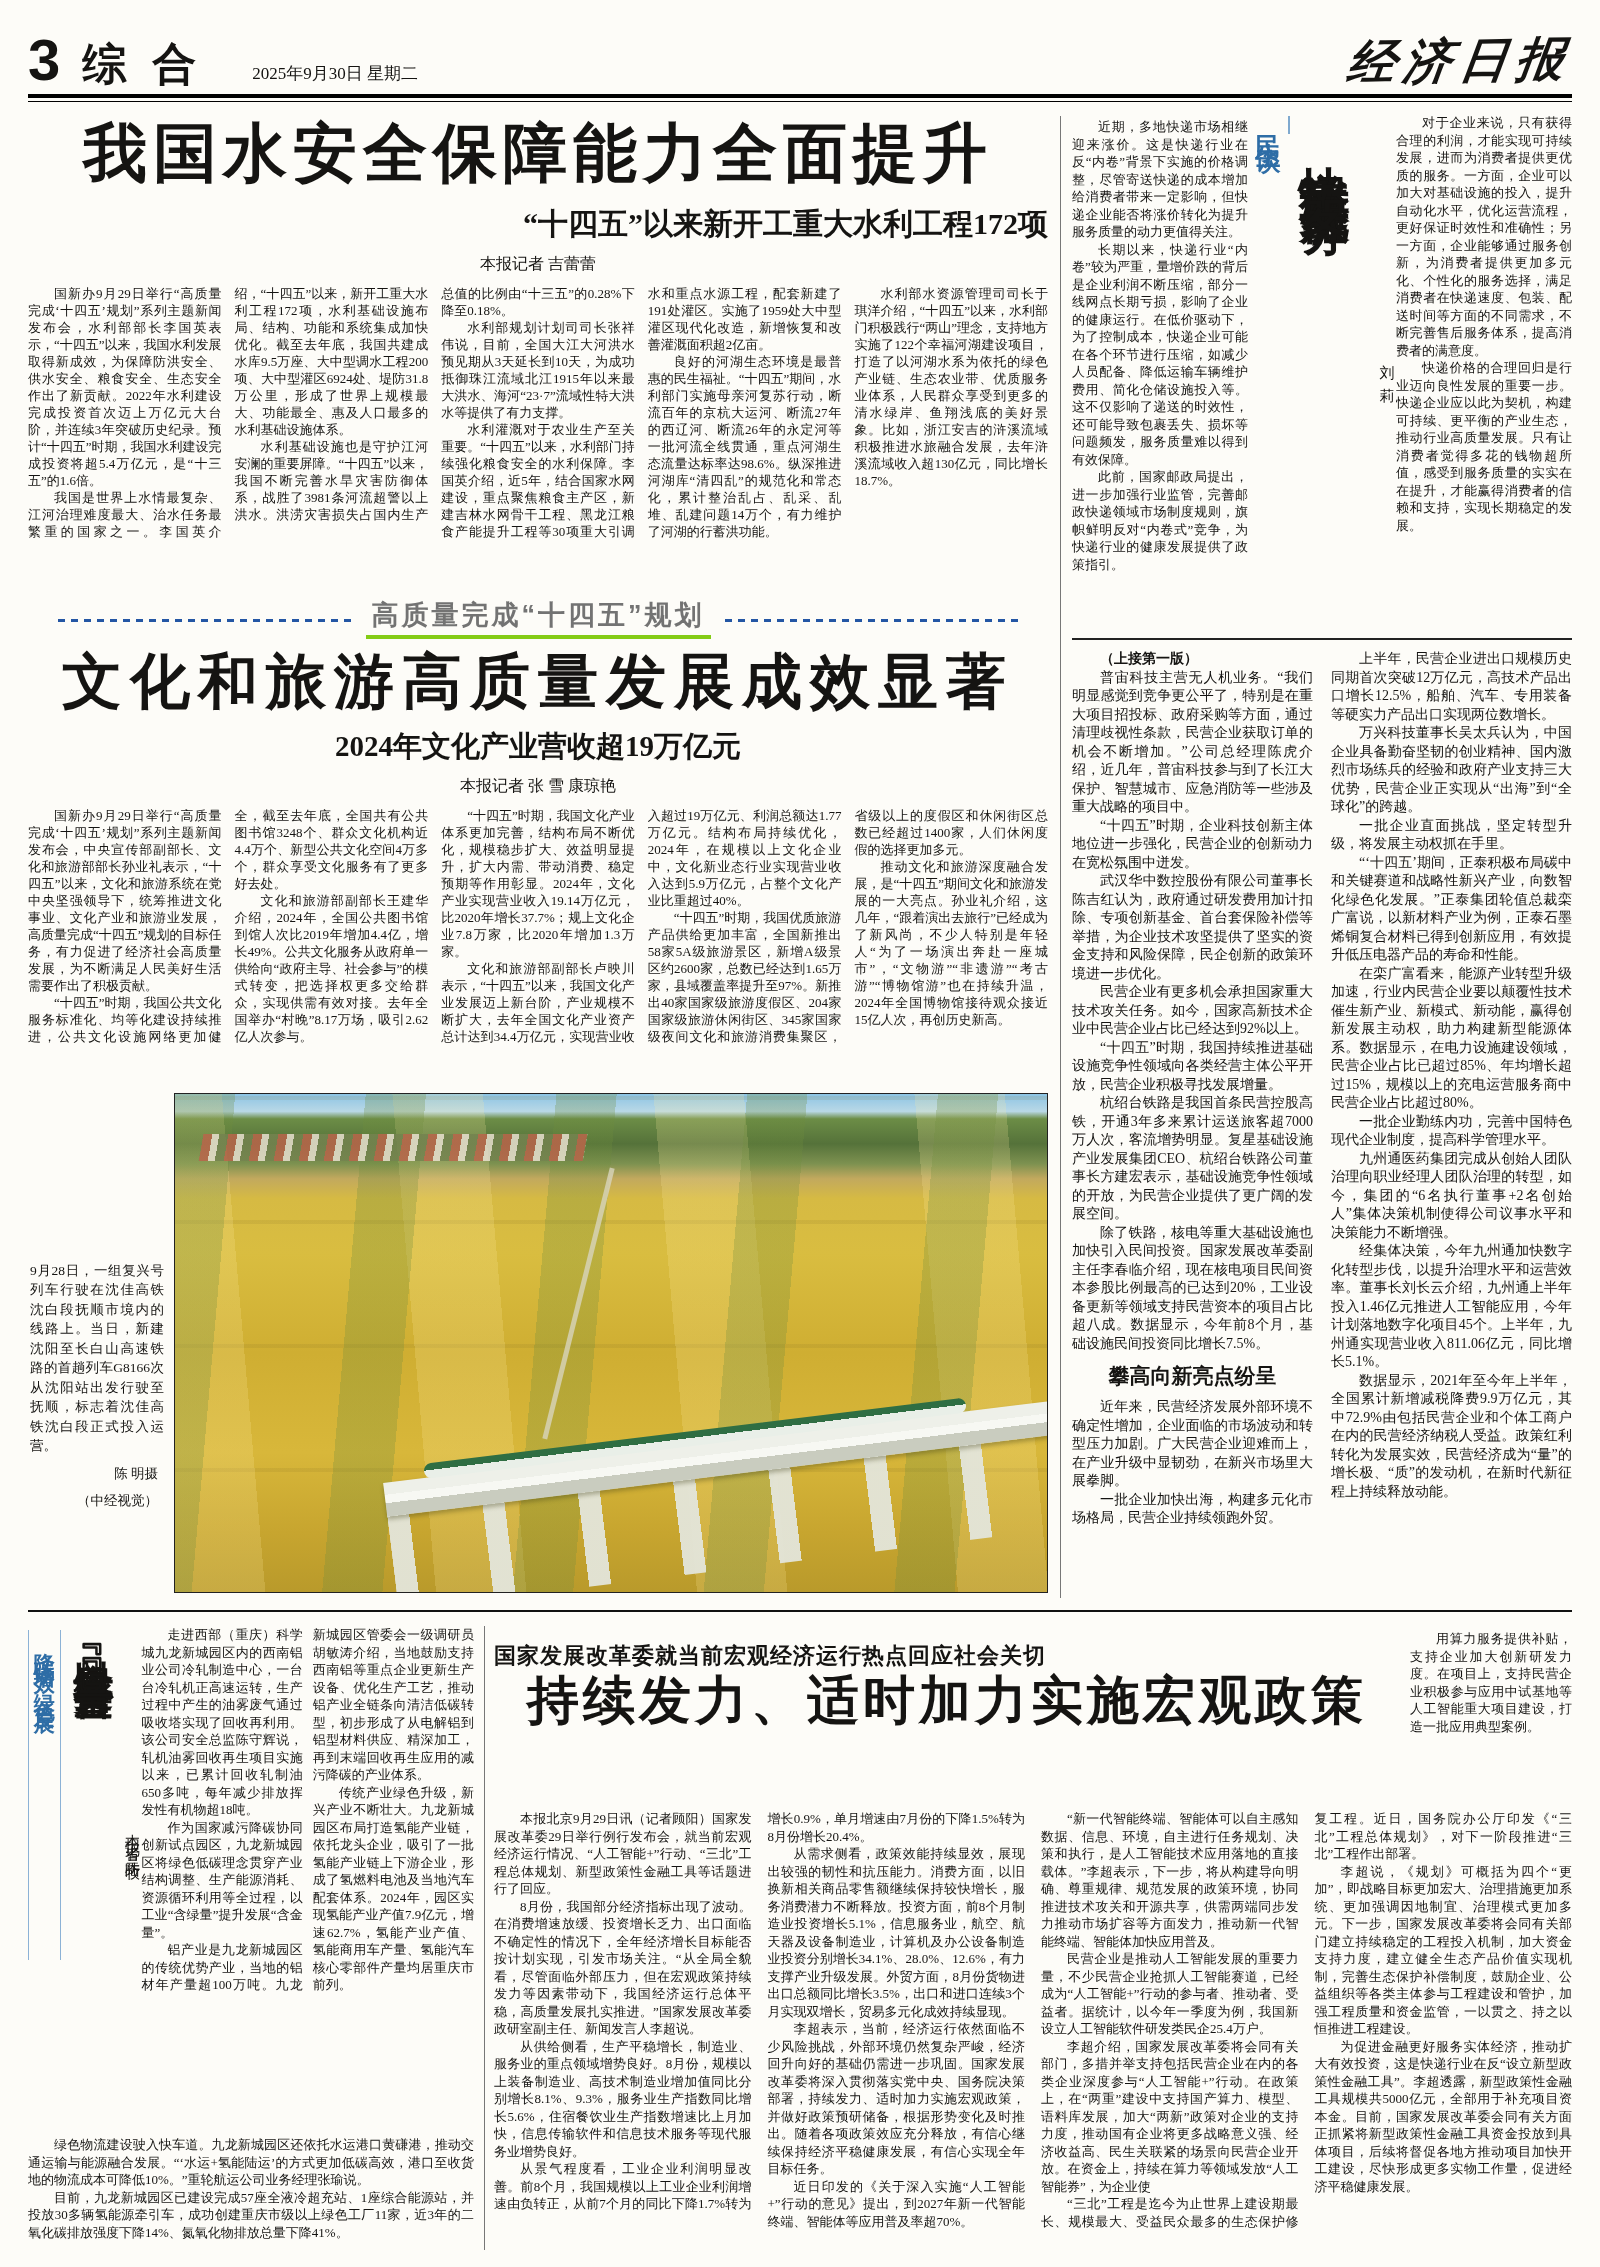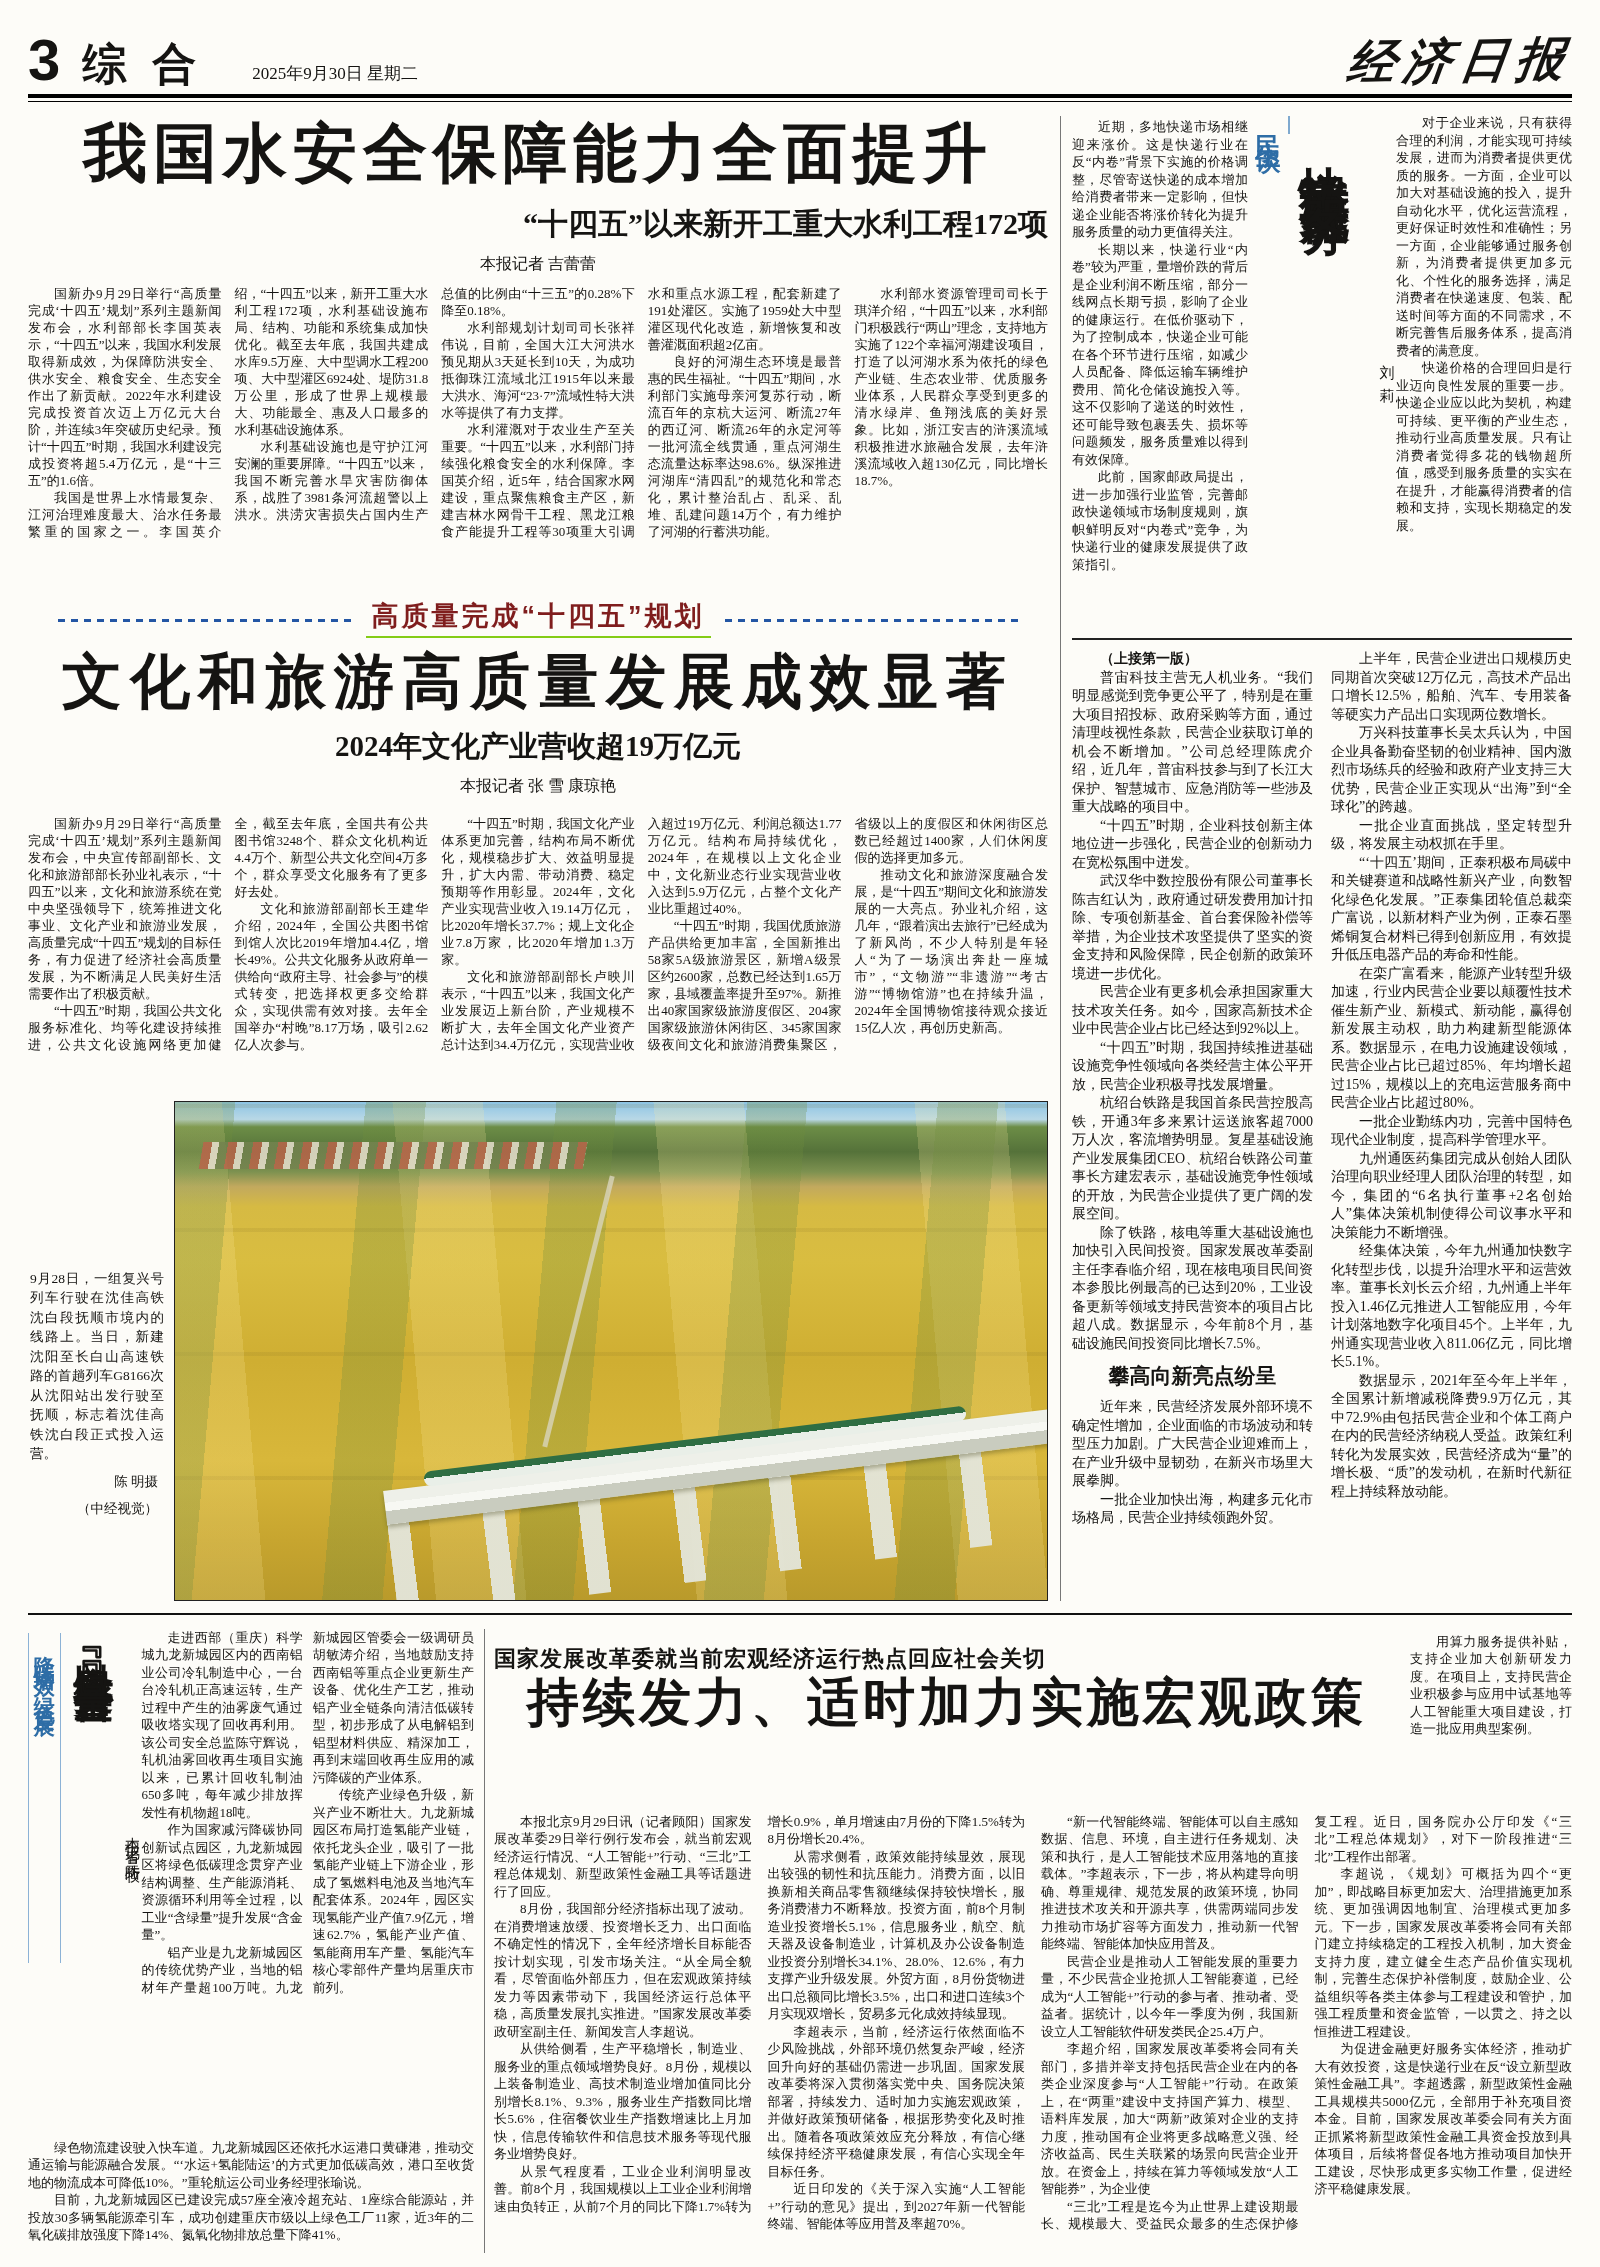--- a/index.html
+++ b/index.html
@@ -27,27 +27,27 @@
   .byline { text-align:center; font:16px/1.2 "Liberation Serif", serif; margin-top:12px; }
   .water-body { margin-top:12px; height:306px; overflow:hidden; column-count:5; column-gap:13px;
     font:13px/17px "Liberation Serif", serif; text-align:justify; }
   .water-body p, .culture-body p, .jump-body p, .m-body p, .g-cols p, .g-wide p, .ms-col p, .m-side p
     { text-indent:2em; }
 
   
   .banner-row { display:flex; align-items:center; gap:14px; margin:10px 30px 0; height:40px; }
   .banner-dash { flex:1; height:3px;
     background:repeating-linear-gradient(90deg,#2456a4 0 7px, transparent 7px 13px); }
-  .banner-text { color:#7f1d1d; font:900 27px/1 "Liberation Sans", sans-serif; letter-spacing:3px;
-    border-bottom:2px solid #84cc16; padding:0 6px 6px; }
+  .banner-text { color:#737373; font:900 27px/1 "Liberation Sans", sans-serif; letter-spacing:3px;
+    border-bottom:4px solid #84cc16; padding:0 6px 6px; }
 
   
   .culture-headline { font:900 60px/1.1 "Liberation Sans", sans-serif; text-align:center; letter-spacing:8px; margin-top:8px; }
   .culture-subhead { font:700 29px/1.2 "Liberation Serif", serif; text-align:center; margin-top:14px; }
-  .culture-body { margin-top:20px; height:272px; overflow:hidden; column-count:5; column-gap:13px;
+  .culture-body { margin-top:12px; height:272px; overflow:hidden; column-count:5; column-gap:13px;
     font:13px/17px "Liberation Serif", serif; text-align:justify; }
 
   
   .photo-row { display:flex; margin-top:14px; height:500px; }
   .caption-col { width:146px; padding:168px 10px 0 2px; font:13.5px/19.5px "Liberation Serif", serif; text-align:justify; }
   .caption-credit { margin-top:8px; text-align:right; padding-right:6px; }
   .photo { flex:1; border:1px solid #222; position:relative; overflow:hidden;
     background:
       linear-gradient(180deg,#8cc4e4 0%, #b9d8e6 3.5%, #6c8d46 5%, #55723a 10%, #7d9150 14%,
         #c2a95e 17%, #d6ba43 21%, #d9bd40 32%, #cfae32 52%, #d8b73a 72%, #c7a52f 88%, #b99a2b 100%); }

